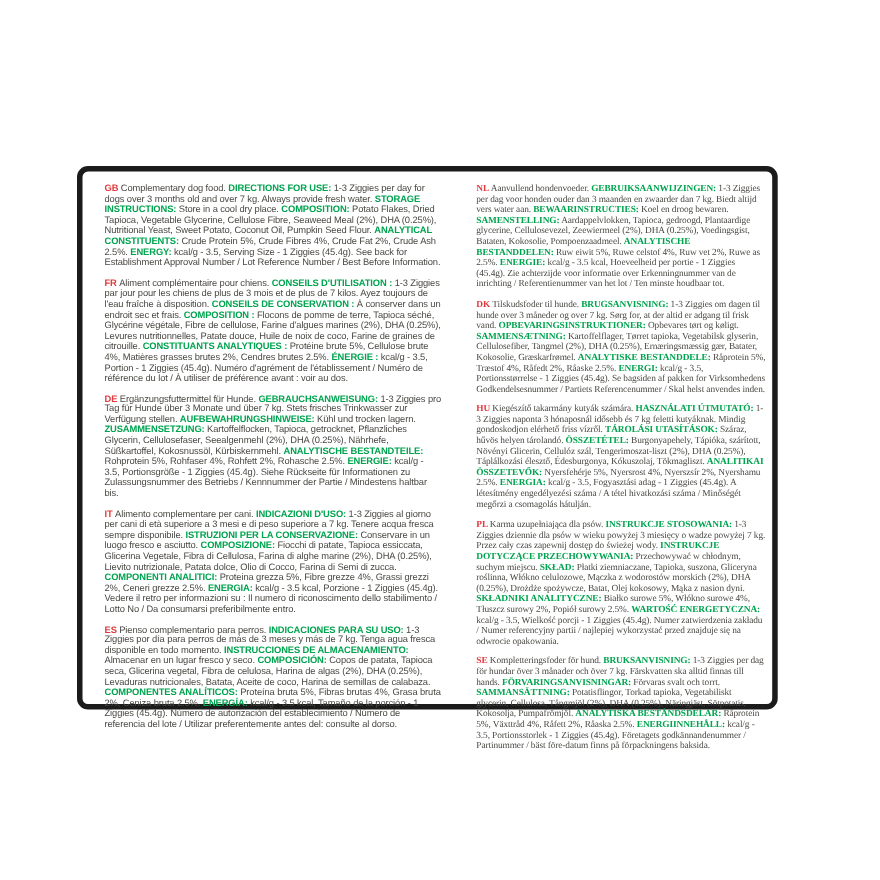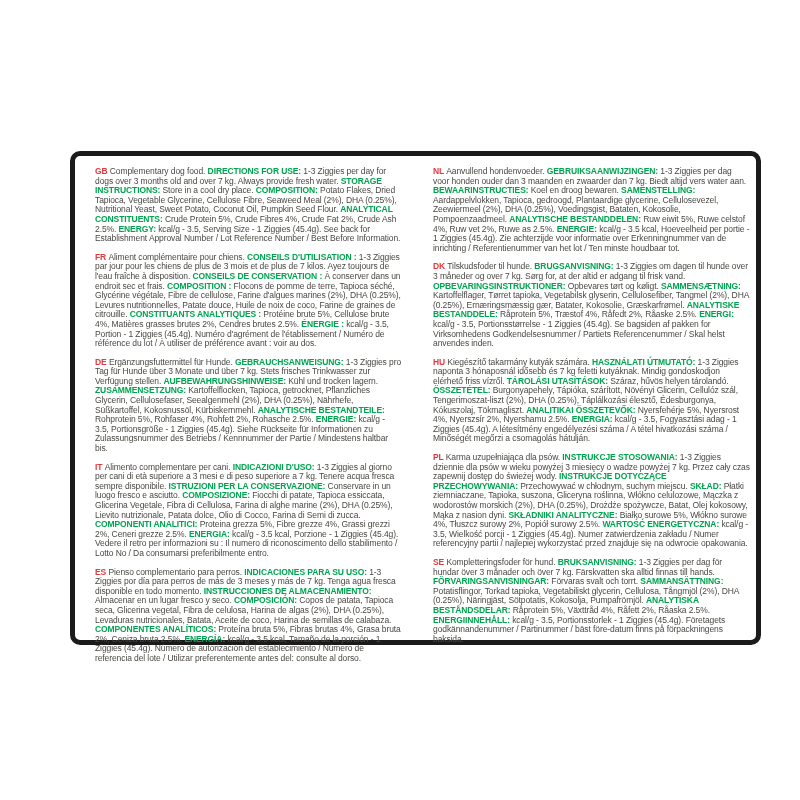--- a/index.html
+++ b/index.html
@@ -1,28 +1,28 @@
 <!DOCTYPE html>
 <html style="--code-color: #e23a3e; --header-color: #00a44f; --body-color: #4a4843; --border-color: #1b1b1b;"><head>
 <meta charset="utf-8">
 <style>
   html, body { margin:0; padding:0; background:#ffffff; }
   .page {
     position:relative; width:800px; height:800px; background:#ffffff; overflow:hidden;
     font-family:"Liberation Sans", sans-serif;
   }
   .label-box {
-    position:absolute; left:70px; top:151px; width:691px; height:494px;
+    position:absolute; left:70px; top:151px; width:637px; height:494px;
     box-sizing:border-box; background:#ffffff;
     border:5px solid var(--border-color, #1b1b1b); border-radius:10px;
     display:flex; padding:11px 6px 8px 20px; gap:32px;
   }
   .col { min-width:0; }
   .col-left  { width:306px; flex:none; }
-  .col-right { flex:1; }
+  .col-right { flex:1;font-family:Liberation Serif, serif; }
   .section {
     margin:0 0 9px 0;
     font-size:8.5px; line-height:9.6px; letter-spacing:-0.1px;
     color:var(--body-color, #4a4843);
     text-align:left;
   }
   .section:last-child { margin-bottom:0; }
   .lang-code  { color:var(--code-color, #e23a3e); font-weight:bold; }
   .sec-header { color:var(--header-color, #00a44f); font-weight:bold; }
   .sec-body   { color:var(--body-color, #4a4843); }

